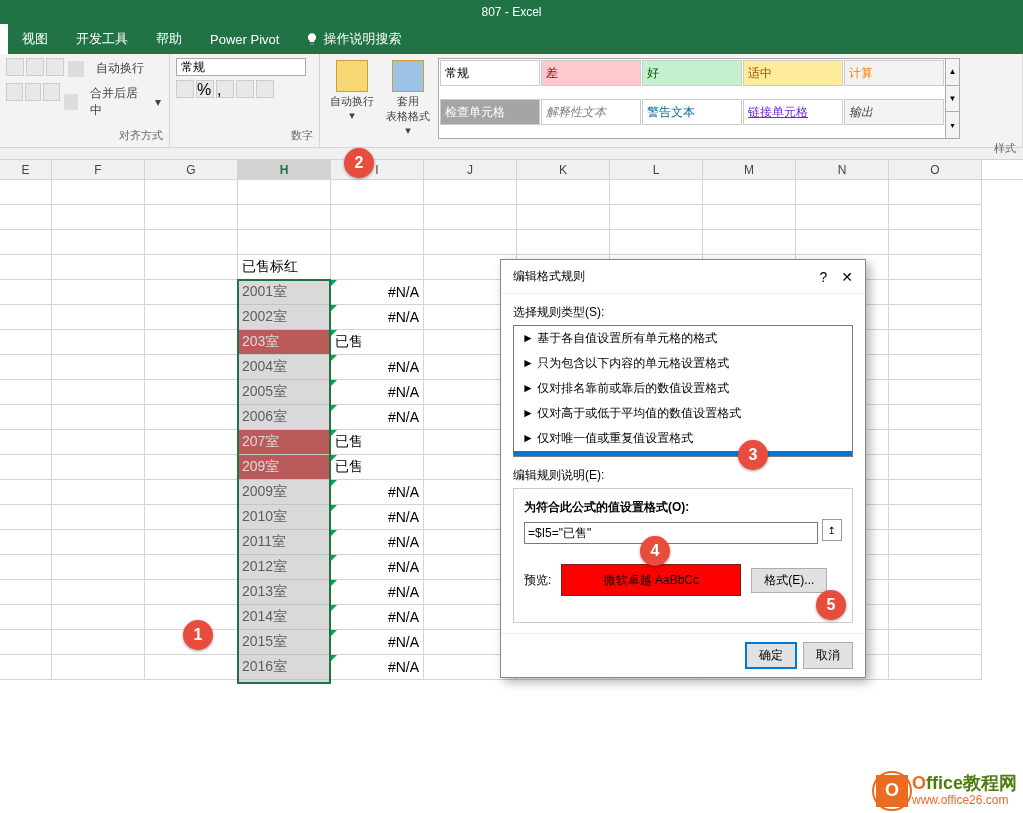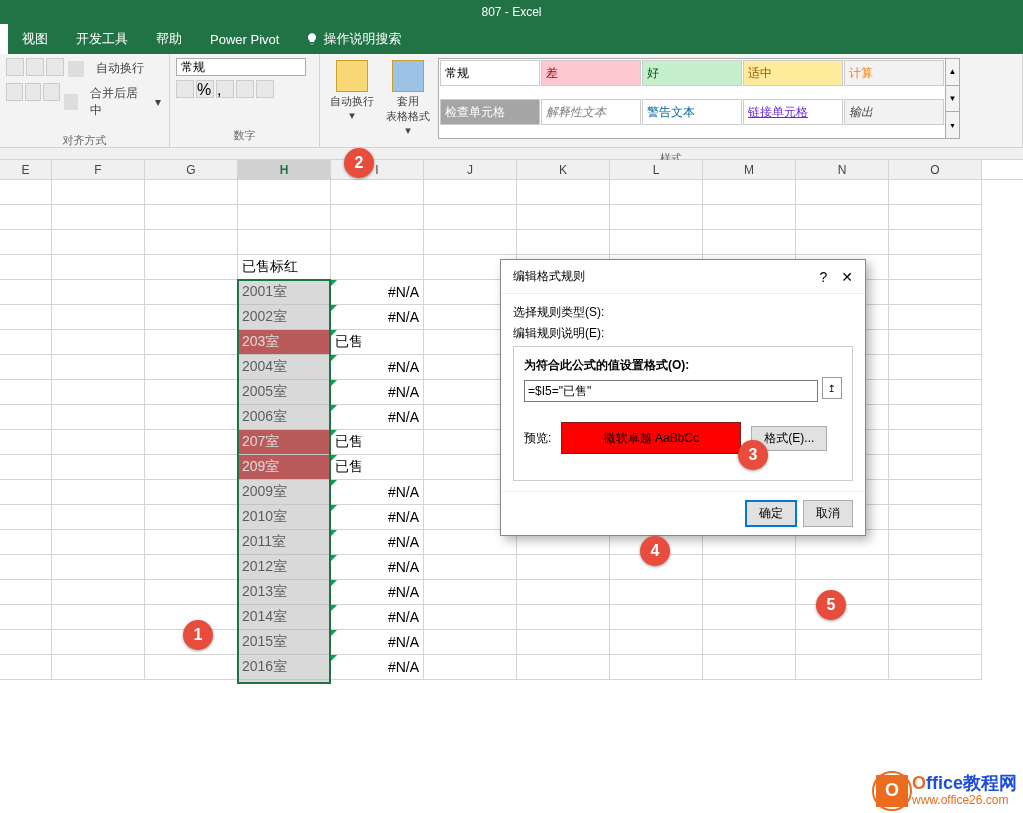--- a/index.html
+++ b/index.html
@@ -7,21 +7,21 @@
     
     .title-bar { background: #217346; color: #fff; height: 24px; display: flex; align-items: center; justify-content: center; font-size: 12px; }
     
     .ribbon-tabs { background: #217346; color: #fff; height: 30px; display: flex; align-items: center; padding: 0 4px; font-size: 13px; gap: 8px; margin-left: 8px; }
     .ribbon-tab { padding: 6px 10px; cursor: pointer; }
     .tell-me { display: flex; align-items: center; gap: 4px; margin-left: 8px; }
     .lightbulb { width: 14px; height: 14px; }
     
     .ribbon { background: #f3f3f3; border-bottom: 1px solid #d4d4d4; height: 94px; display: flex; }
     .ribbon-group { border-right: 1px solid #d4d4d4; padding: 4px 6px; display: flex; flex-direction: column; justify-content: space-between; }
-    .ribbon-group-label { font-size: 11px; color: #666; text-align: center; margin-top: 12px; }
+    .ribbon-group-label { font-size: 11px; color: #666; text-align: right; margin-top: 2px; }
     .ribbon-btn { display: flex; align-items: center; gap: 12px; font-size: 12px; color: #444; padding: 2px; }
     .ribbon-icon { width: 16px; height: 16px; background: #ddd; }
     .big-btn { display: flex; flex-direction: column; align-items: center; font-size: 11px; color: #444; padding: 2px 4px; }
     .big-icon { width: 32px; height: 32px; background: #f8d775; border: 1px solid #c8a030; margin-bottom: 2px; }
     
     .dropdown-input { border: 1px solid #ababab; background: #fff; padding: 1px 4px; font-size: 12px; width: 80px; }
     
     .num-grp { display: flex; align-items: center; gap: 2px; }
     .small-ic { width: 18px; height: 18px; background: #e8e8e8; border: 1px solid #ccc; }
     
@@ -76,21 +76,21 @@
     .btn.primary { border: 2px solid #0078d7; }
     
     .marker { position: absolute; width: 30px; height: 30px; border-radius: 50%; background: #e84c3d; color: #fff; display: flex; align-items: center; justify-content: center; font-size: 16px; font-weight: bold; box-shadow: 0 1px 3px rgba(0,0,0,0.4); z-index: 100; }
     
     .watermark { position: absolute; right: 6px; bottom: 6px; display: flex; align-items: center; gap: 4px; }
     .wm-icon { width: 32px; height: 32px; background: #ec6c1f; display: flex; align-items: center; justify-content: center; color: #fff; font-weight: bold; font-size: 18px; position: relative; }
     .wm-icon::before { content: ''; position: absolute; width: 36px; height: 36px; border: 2px solid #ec6c1f; border-radius: 50%; }
     .wm-text { line-height: 1.1; }
     .wm-line1 { font-size: 18px; font-weight: bold; }
     .wm-line1 .o-orange { color: #ec6c1f; }
-    .wm-line1 .rest-blue { color: #1d4ed8; }
+    .wm-line1 .rest-blue { color: #4d7c0f; }
     .wm-line2 { font-size: 12px; color: #ec6c1f; }
   </style>
 </head>
 <body>
 
 <div class="title-bar">
   <span>807  -  Excel</span>
 </div>
 
 <div class="ribbon-tabs">
@@ -460,20 +460,28 @@
 <div class="dialog">
   <div class="dlg-title">
     <span>编辑格式规则</span>
     <div class="dlg-ctrls">
       <span class="dlg-q">?</span>
       <span class="dlg-x">✕</span>
     </div>
   </div>
   <div class="dlg-body">
     <div class="section-lbl">选择规则类型(S):</div>
+    <div class="rule-list">
+      <div class="rule-item">► 基于各自值设置所有单元格的格式</div>
+      <div class="rule-item">► 只为包含以下内容的单元格设置格式</div>
+      <div class="rule-item">► 仅对排名靠前或靠后的数值设置格式</div>
+      <div class="rule-item">► 仅对高于或低于平均值的数值设置格式</div>
+      <div class="rule-item">► 仅对唯一值或重复值设置格式</div>
+      <div class="rule-item sel">► 使用公式确定要设置格式的单元格</div>
+    </div>
     <div class="section-lbl">编辑规则说明(E):</div>
     <div style="border:1px solid #ccc;padding:10px;margin-top:4px">
       <div style="font-weight:bold">为符合此公式的值设置格式(O):</div>
       <div class="input-wrap">
         <input class="formula-input" value="=$I5=&quot;已售&quot;" style="">
         <div class="collapse-btn">↥</div>
       </div>
       <div class="preview-row">
         <span>预览:</span>
         <div class="preview-box">微软卓越 AaBbCc</div>

